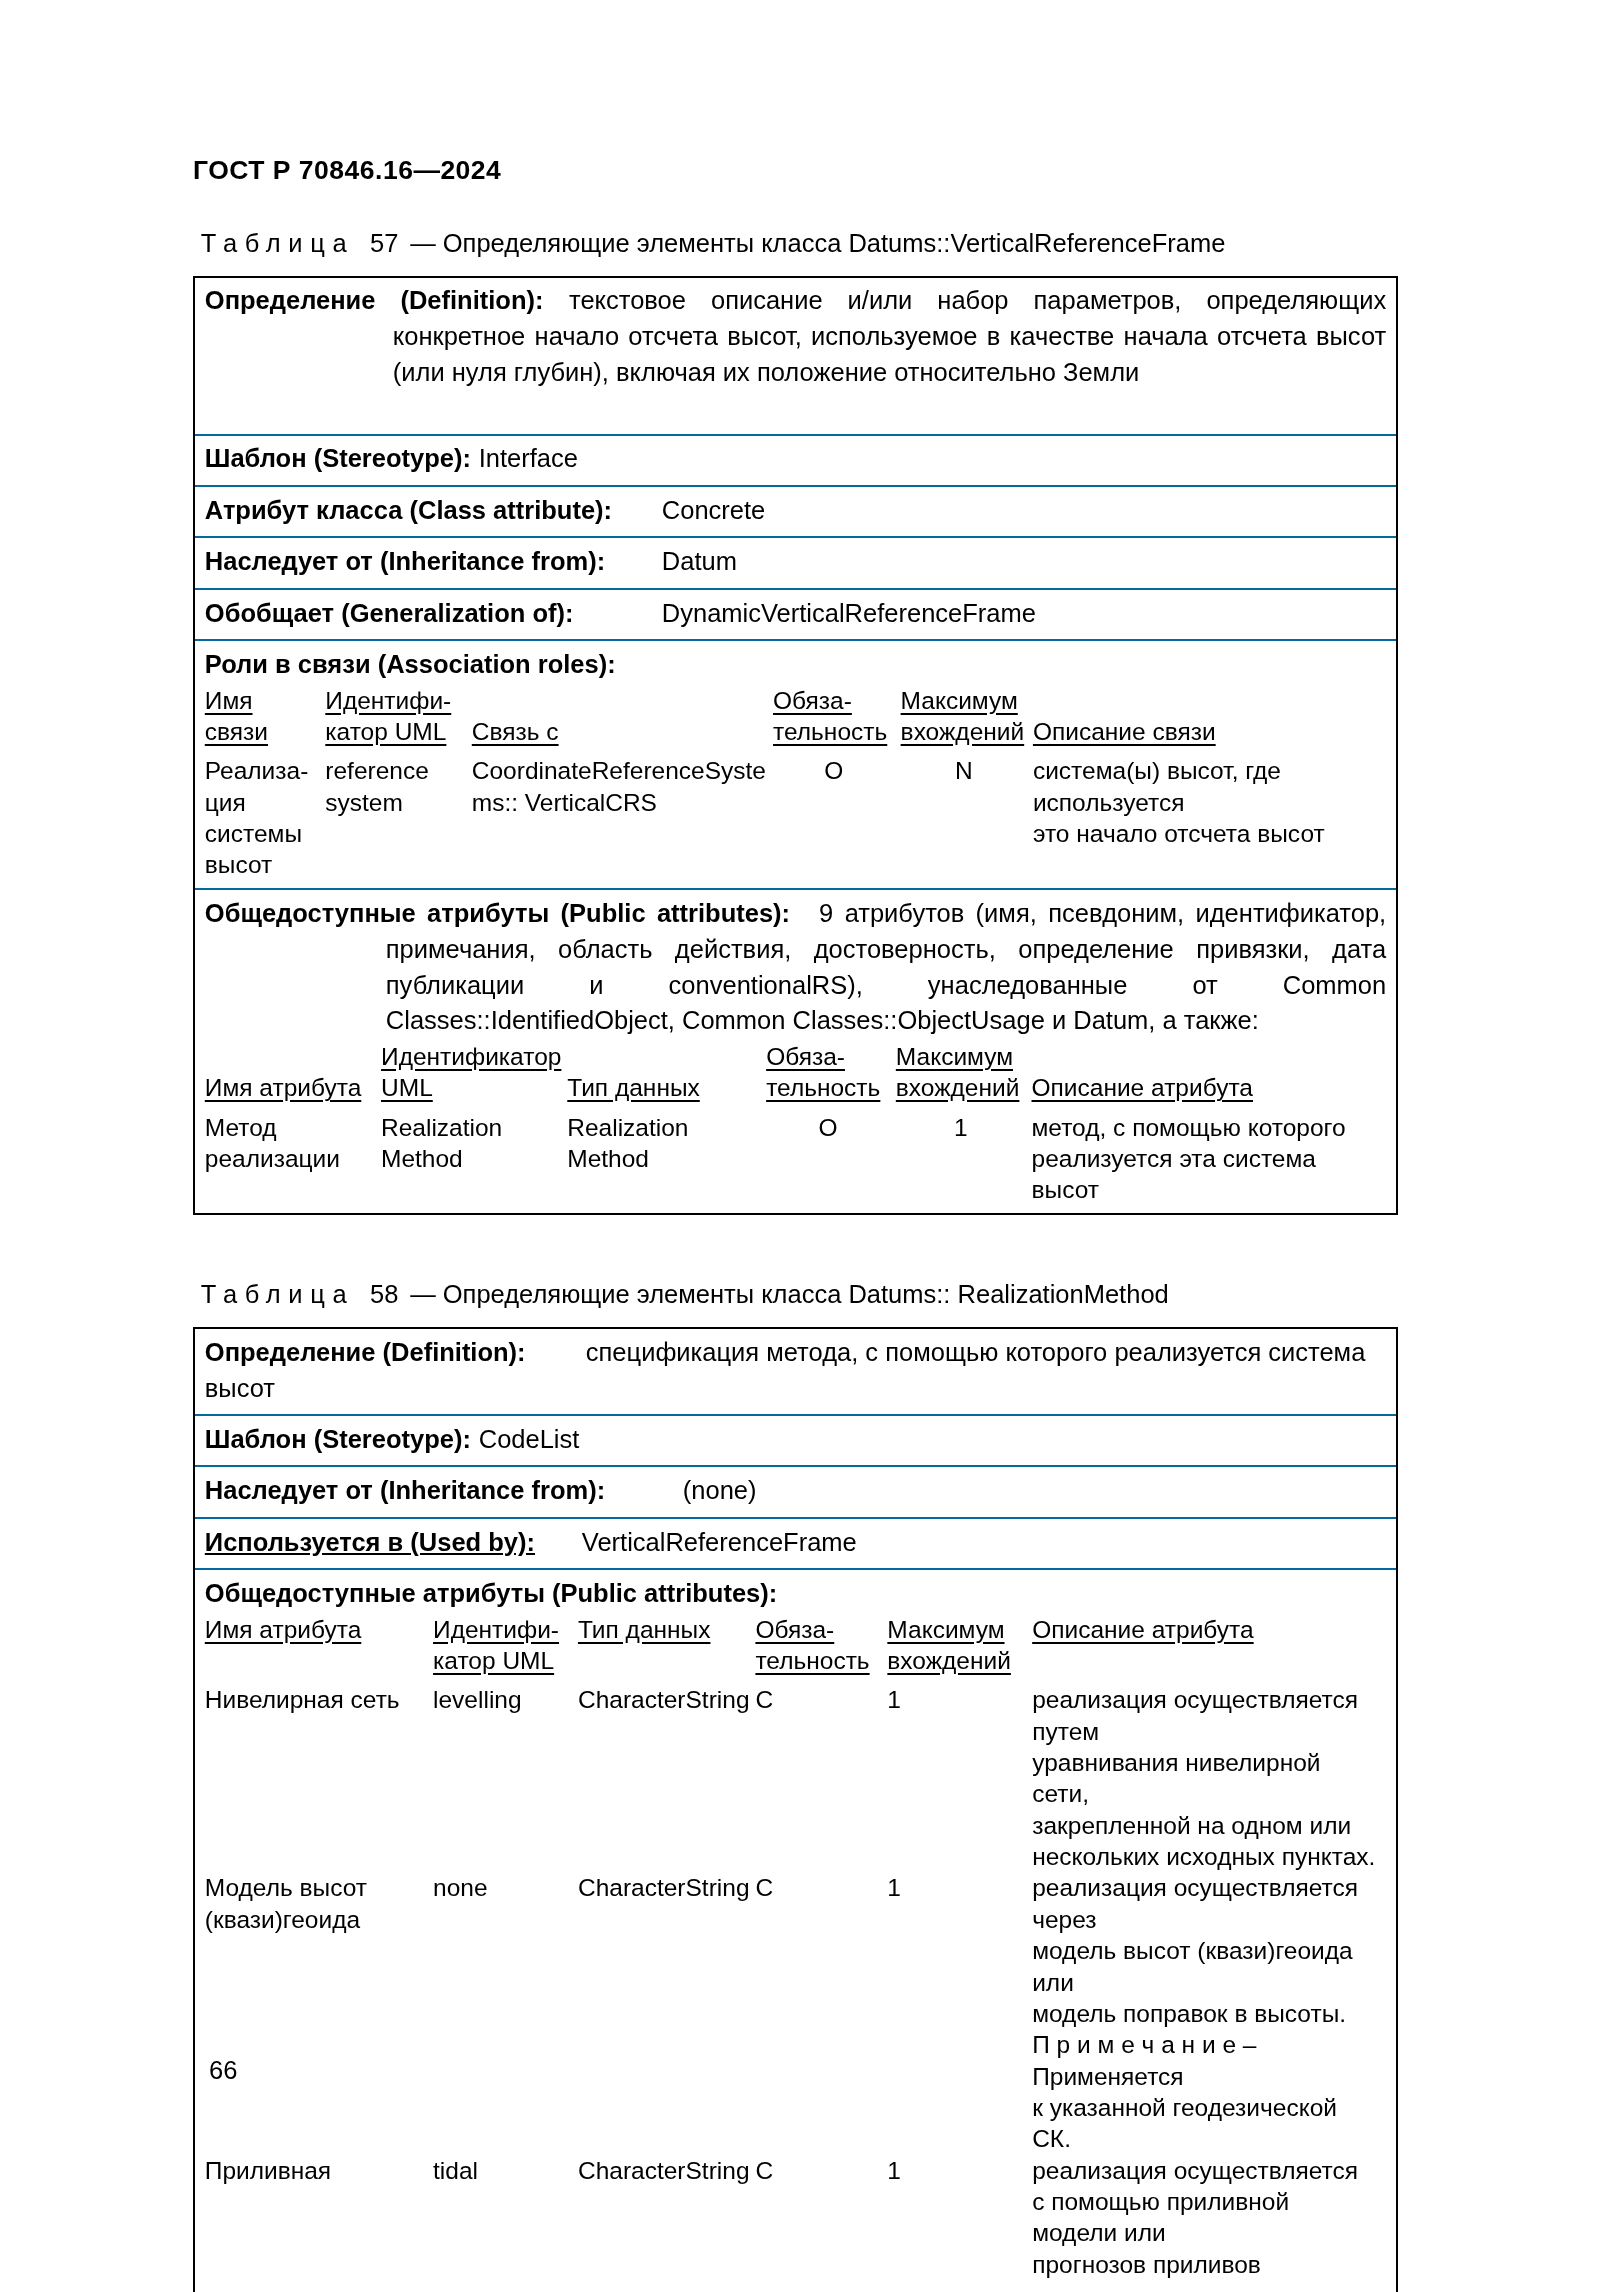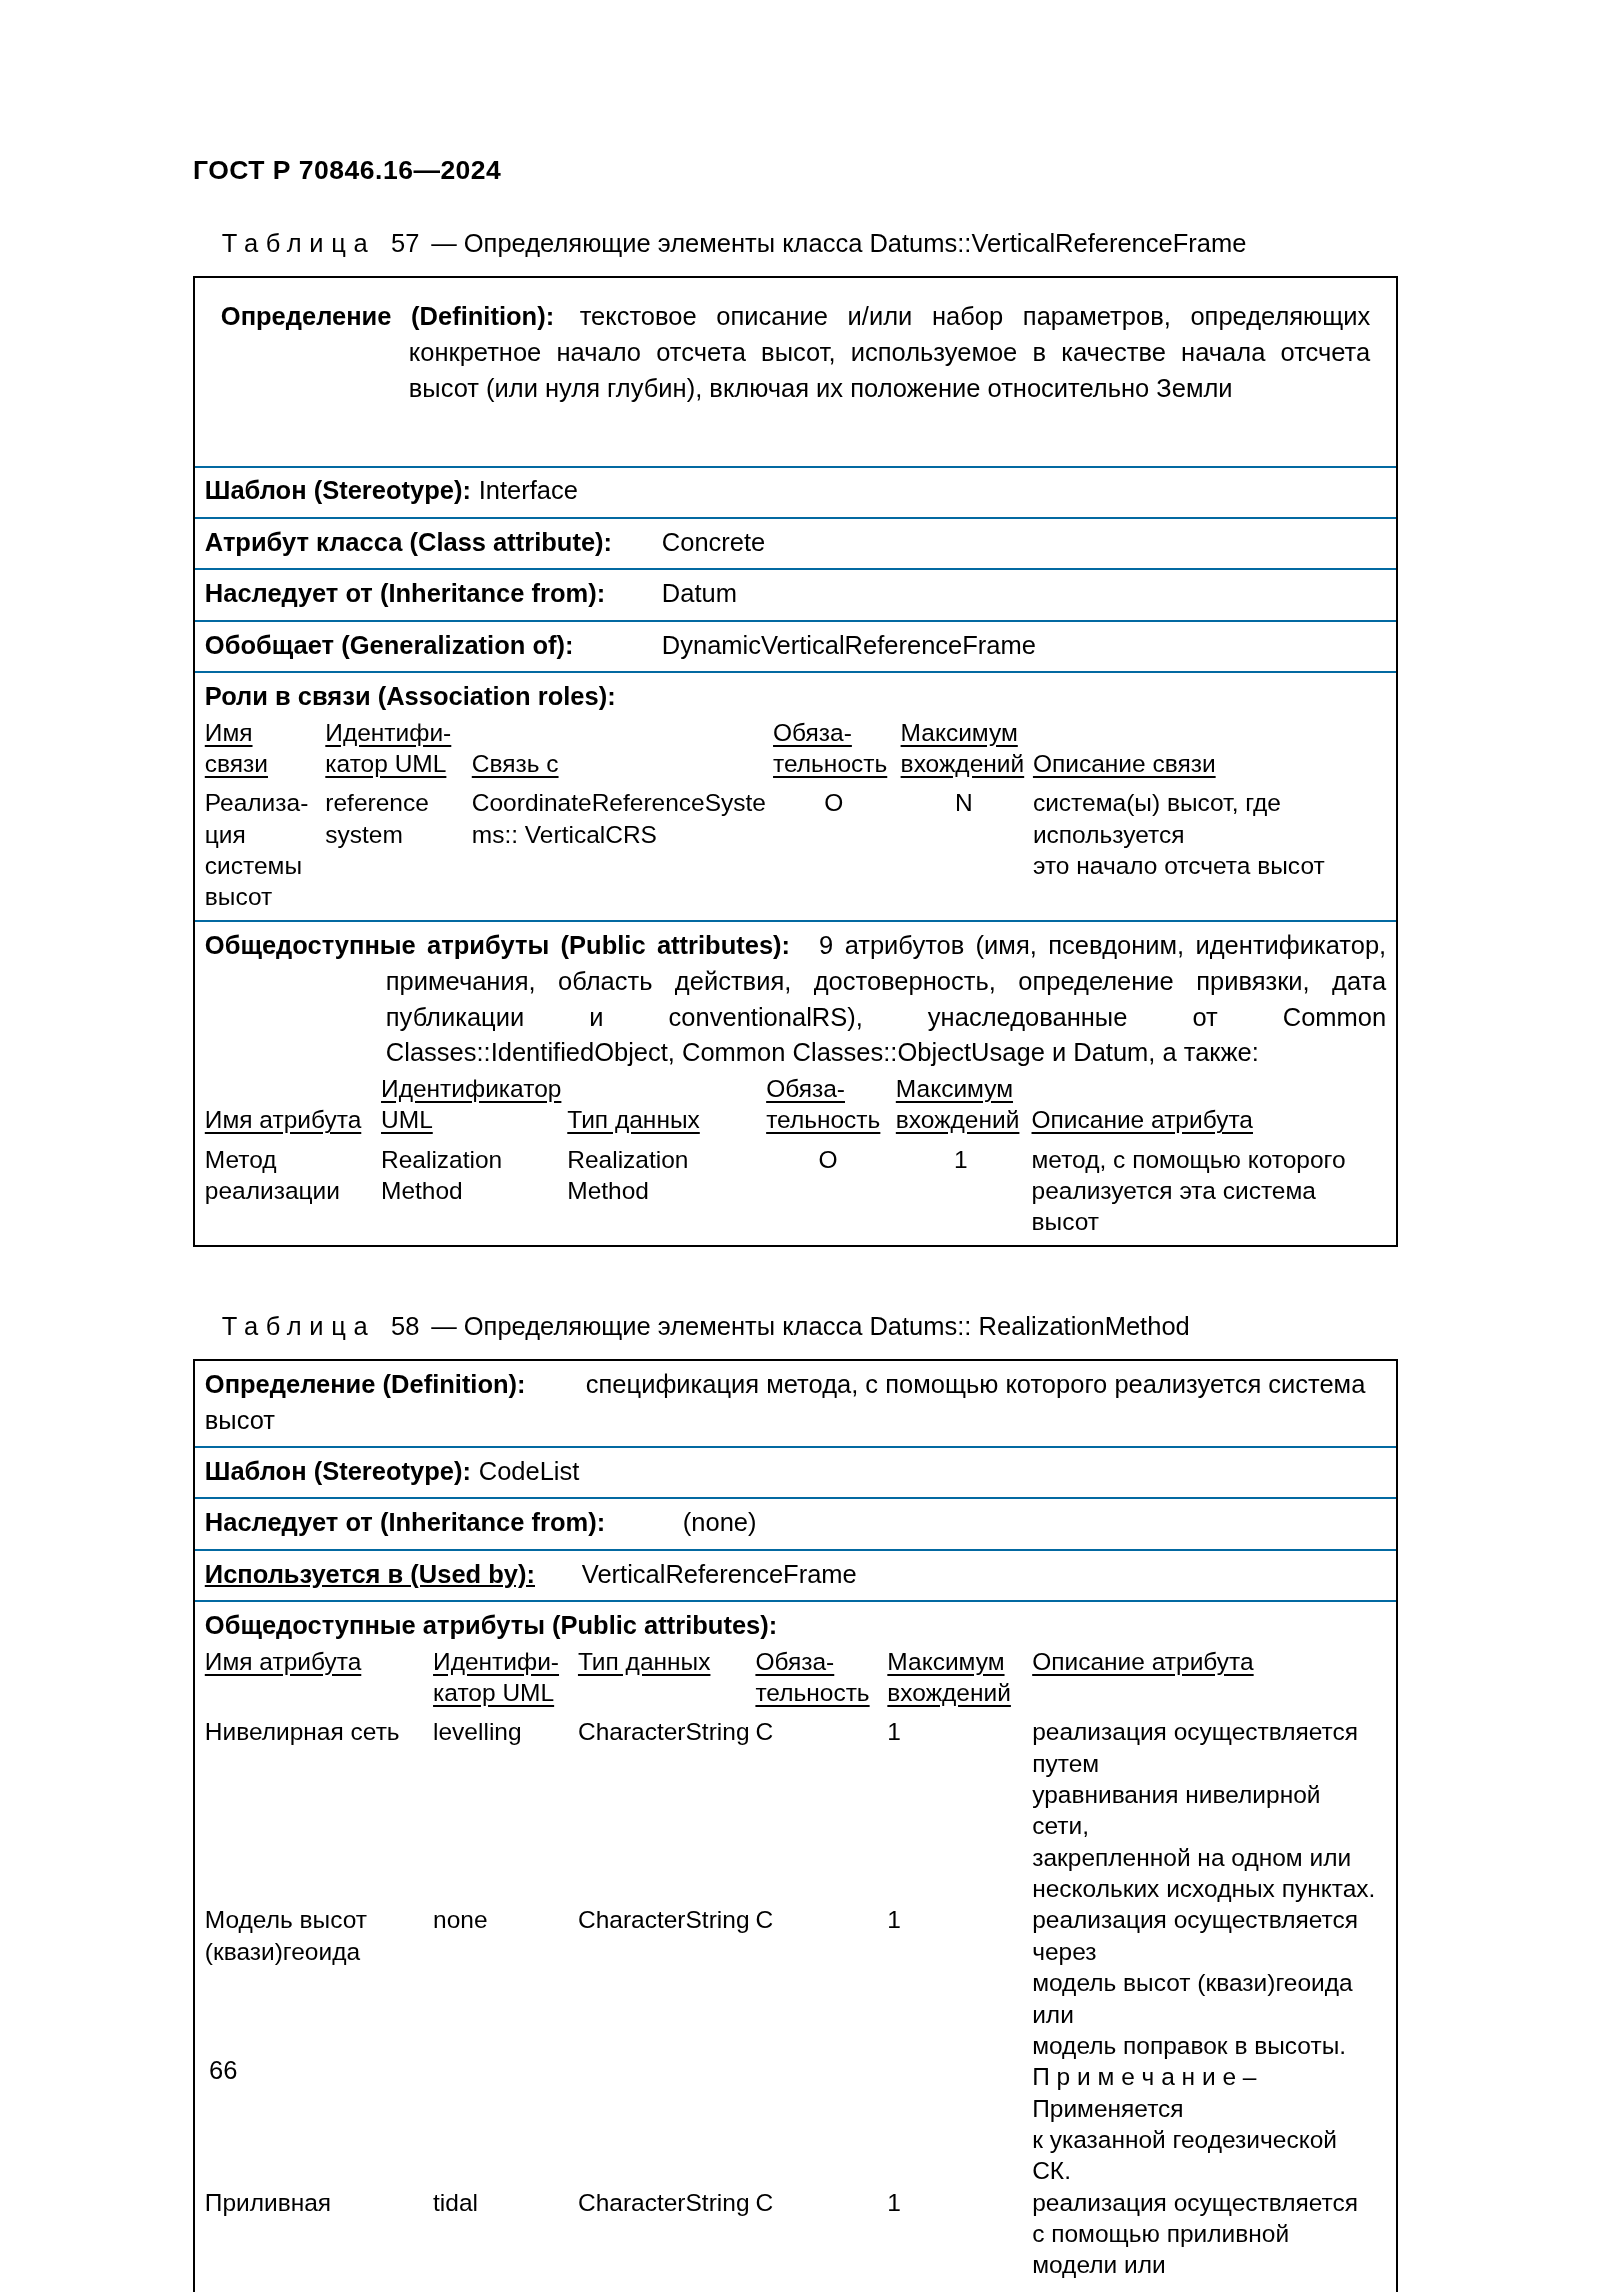--- a/index.html
+++ b/index.html
@@ -6,29 +6,29 @@
   .page{
     position:relative;
     width:1621px;height:2293px;
     background:#ffffff;color:#000000;
     font-family:"Liberation Sans", sans-serif;
     overflow:hidden;
   }
   .content{position:absolute;left:193px;top:155px;width:1205px;}
   .doc-header{font-size:26.5px;font-weight:bold;letter-spacing:0.5px;}
   .caption{font-size:25.5px;margin:43px 0 17.6px 7.8px;}
-  .cap-word{letter-spacing:0.30em;margin-left:21px;}
+  .cap-word{letter-spacing:0.30em;}
   .cap-num{margin:0 11.8px 0 15.7px;}
   .gtable{border:2.9px solid #000;font-size:25.5px;line-height:1.4;}
   .trow{border-top:2px solid #0369a1;padding:5.9px 9.8px 7.8px 9.8px;}
   .trow:first-child{border-top:none;}
   .lbl{font-weight:bold;}
   .val{font-weight:normal;}
   
-  .hang{padding-left:188px;text-indent:-188px;text-align:justify;margin:16px;}
+  .hang{padding-left:188px;text-indent:-188px;text-align:justify;margin:0;}
   .hang .lbl{margin-right:25.5px;}
   .hang2{padding-left:181px;text-indent:-181px;text-align:justify;margin:0;}
   .hang2 .lbl{margin-right:29px;}
   .def-row57{padding-bottom:43px;}
   
   .t57rA .lbl{margin-right:7.8px;}
   .t57rB .lbl{display:inline-block;width:457px;}
   .t58r0 .lbl{display:inline-block;width:381px;}
   .t58r1 .lbl{margin-right:7.8px;}
   .t58r2 .lbl{display:inline-block;width:478px;}

